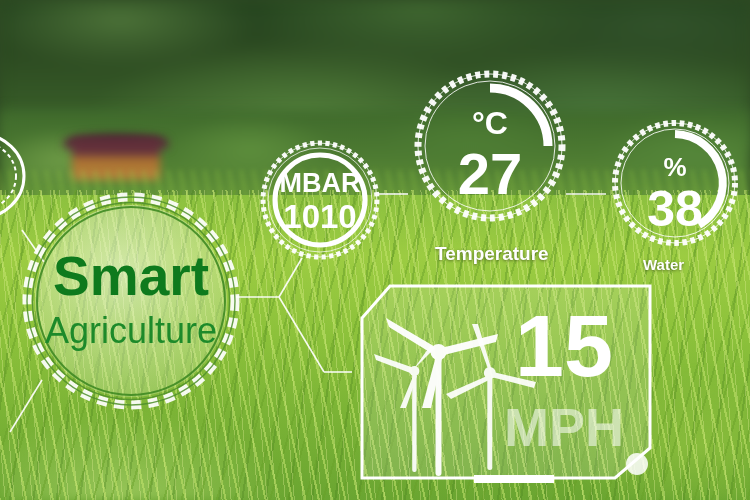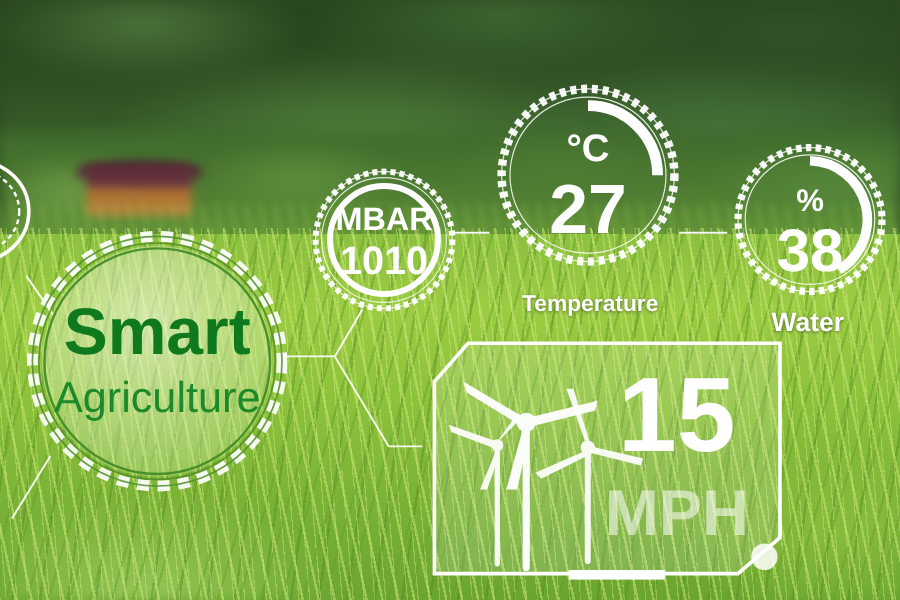--- a/index.html
+++ b/index.html
@@ -178,21 +178,21 @@
 
   <svg class="hud" style="left:610px;top:118px;width:130px;height:130px;">
     <circle cx="65" cy="65" r="60" fill="none" stroke="#ffffff" stroke-width="6" stroke-dasharray="4.6 3.6" opacity=".95"></circle>
     <circle cx="65" cy="65" r="60" fill="none" stroke="#ffffff" stroke-width="1" opacity=".85"></circle>
     <circle cx="65" cy="65" r="54" fill="none" stroke="#ffffff" stroke-width="1" opacity=".85"></circle>
 
     <path d="M 65 16 A 49 49 0 0 1 89 107" fill="none" stroke="#ffffff" stroke-width="8"></path>
     <text class="gauge-text" x="65" y="58" font-size="26">%</text>
     <text class="gauge-text" x="65" y="108" font-size="50">38</text>
   </svg>
-  <div class="gauge-label" style="left:643px;top:256px;font-size:22px;">Water</div>
+  <div class="gauge-label" style="left:643px;top:256px;font-size:15px;">Water</div>
 
   <svg id="smart-badge" class="hud">
     <defs>
       <radialGradient id="saFill" cx="45%" cy="35%" r="70%">
         <stop offset="0%" stop-color="#ffffff" stop-opacity=".55"></stop>
         <stop offset="65%" stop-color="#e6f3c9" stop-opacity=".38"></stop>
         <stop offset="100%" stop-color="#cfe8a6" stop-opacity=".30"></stop>
       </radialGradient>
     </defs>
     <circle cx="111" cy="111" r="96" fill="url(#saFill)"></circle>

